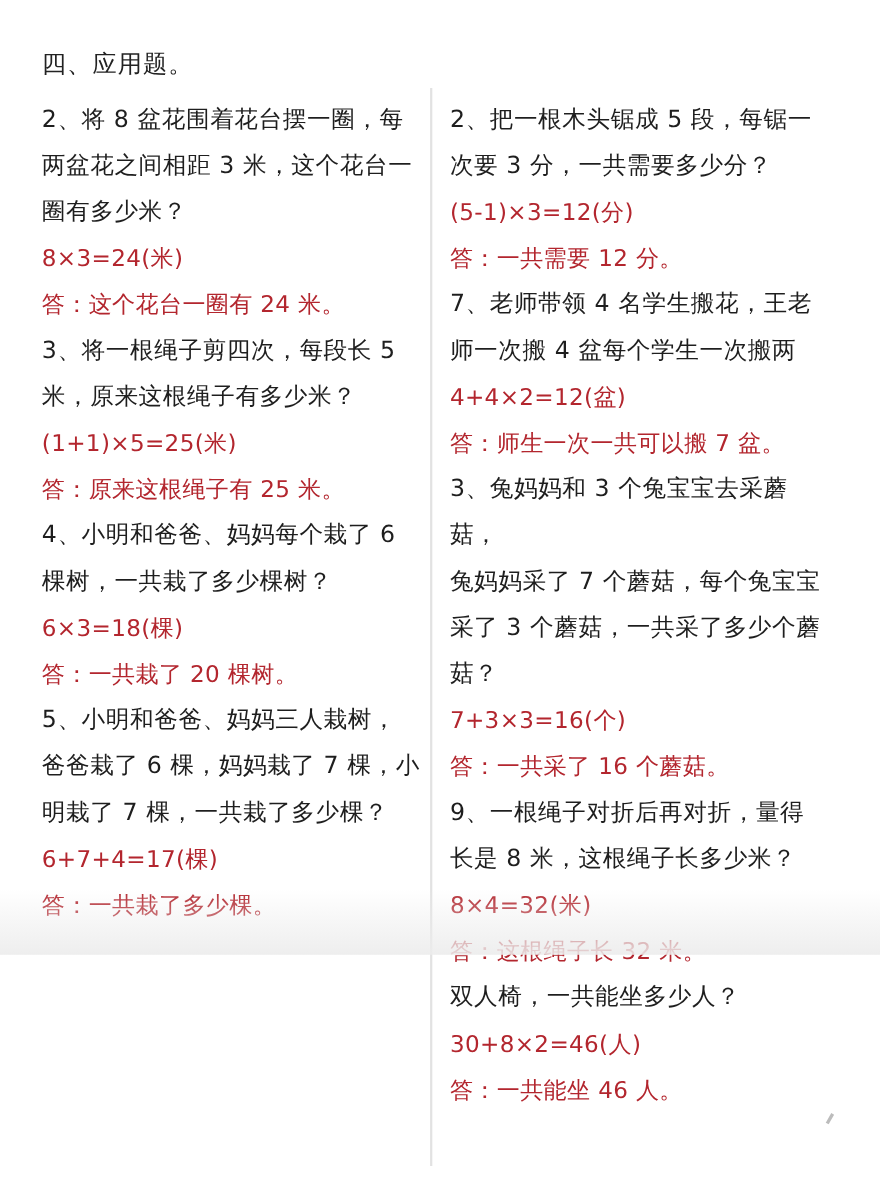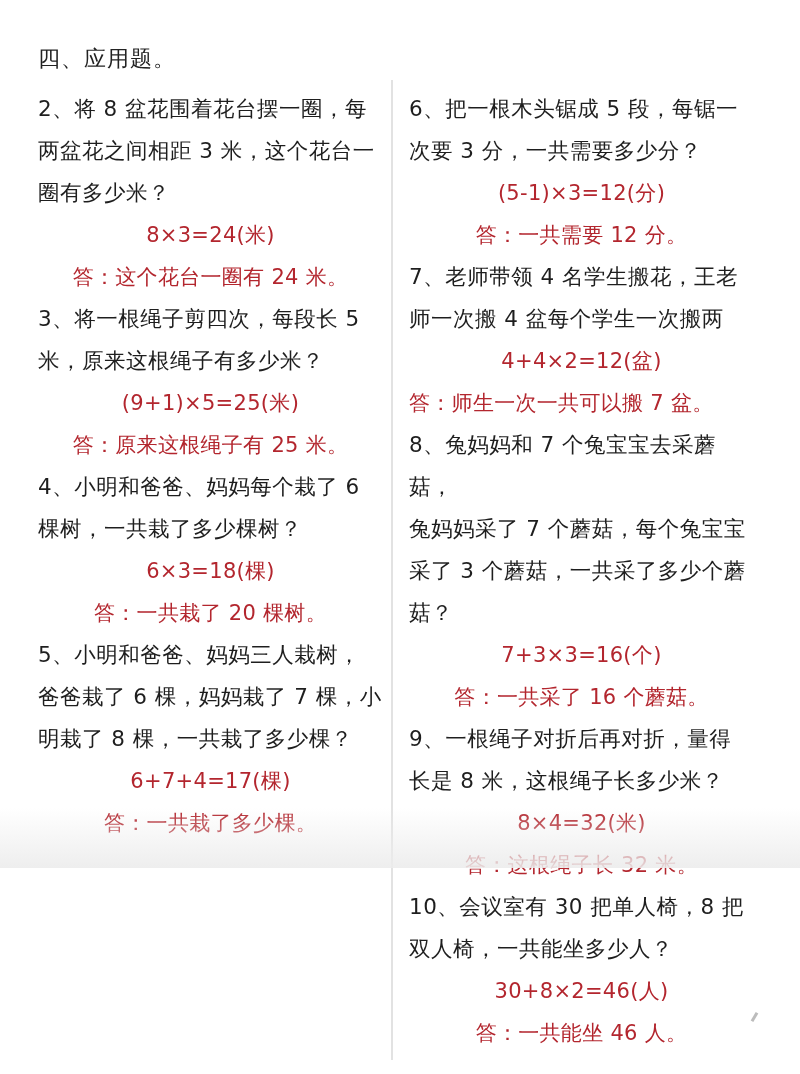--- a/index.html
+++ b/index.html
@@ -53,21 +53,20 @@
       font-size: 21.5px;
       line-height: 42px;
       color: #1e1e1e;
       letter-spacing: 0.5px;
       margin: 0;
     }
     .calc, .ans {
       color: #b3262e;
       font-size: 21px;
       line-height: 42px;
-      text-align: center;
       margin: 0;
       letter-spacing: 0.3px;
     }
     .ans.left-aligned {
       text-align: left;
     }
     .bottom-shade {
       position: absolute;
       left: 0; right: 0;
       bottom: 0;
@@ -100,74 +99,73 @@
       <p class="q">2、将 8 盆花围着花台摆一圈，每</p>
       <p class="q">两盆花之间相距 3 米，这个花台一</p>
       <p class="q">圈有多少米？</p>
       <p class="calc">8×3=24(米)</p>
       <p class="ans">答：这个花台一圈有 24 米。</p>
     </div>
 
     <div class="problem">
       <p class="q">3、将一根绳子剪四次，每段长 5</p>
       <p class="q">米，原来这根绳子有多少米？</p>
-      <p class="calc">(9+1)×5=25(米)</p>
+      <p class="calc">(1+1)×5=25(米)</p>
       <p class="ans">答：原来这根绳子有 25 米。</p>
     </div>
 
     <div class="problem">
       <p class="q">4、小明和爸爸、妈妈每个栽了 6</p>
       <p class="q">棵树，一共栽了多少棵树？</p>
       <p class="calc">6×3=18(棵)</p>
       <p class="ans">答：一共栽了 20 棵树。</p>
     </div>
 
     <div class="problem">
       <p class="q">5、小明和爸爸、妈妈三人栽树，</p>
       <p class="q">爸爸栽了 6 棵，妈妈栽了 7 棵，小</p>
-      <p class="q">明栽了 8 棵，一共栽了多少棵？</p>
+      <p class="q">明栽了 7 棵，一共栽了多少棵？</p>
       <p class="calc">6+7+4=17(棵)</p>
       <p class="ans">答：一共栽了多少棵。</p>
     </div>
   </div>
 
   <div class="col right">
 
     <div class="problem">
-      <p class="q">6、把一根木头锯成 5 段，每锯一</p>
+      <p class="q">2、把一根木头锯成 5 段，每锯一</p>
       <p class="q">次要 3 分，一共需要多少分？</p>
       <p class="calc">(5-1)×3=12(分)</p>
       <p class="ans">答：一共需要 12 分。</p>
     </div>
 
     <div class="problem">
       <p class="q">7、老师带领 4 名学生搬花，王老</p>
       <p class="q">师一次搬 4 盆每个学生一次搬两</p>
       <p class="calc">4+4×2=12(盆)</p>
       <p class="ans left-aligned">答：师生一次一共可以搬 7 盆。</p>
     </div>
 
     <div class="problem">
-      <p class="q">8、兔妈妈和 7 个兔宝宝去采蘑菇，</p>
+      <p class="q">3、兔妈妈和 3 个兔宝宝去采蘑菇，</p>
       <p class="q">兔妈妈采了 7 个蘑菇，每个兔宝宝</p>
       <p class="q">采了 3 个蘑菇，一共采了多少个蘑</p>
       <p class="q">菇？</p>
       <p class="calc">7+3×3=16(个)</p>
       <p class="ans">答：一共采了 16 个蘑菇。</p>
     </div>
 
     <div class="problem">
       <p class="q">9、一根绳子对折后再对折，量得</p>
       <p class="q">长是 8 米，这根绳子长多少米？</p>
       <p class="calc">8×4=32(米)</p>
       <p class="ans">答：这根绳子长 32 米。</p>
     </div>
 
     <div class="problem">
-      <p class="q">10、会议室有 30 把单人椅，8 把</p>
       <p class="q">双人椅，一共能坐多少人？</p>
       <p class="calc">30+8×2=46(人)</p>
       <p class="ans">答：一共能坐 46 人。</p>
     </div>
   </div>
 
   <div class="tick-mark"></div>
   <div class="bottom-shade"></div>
 </div>
 

